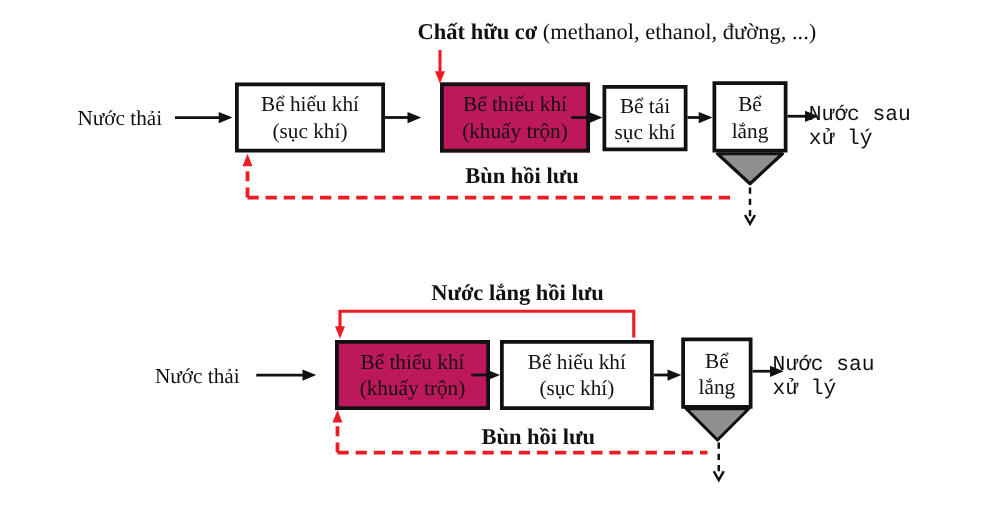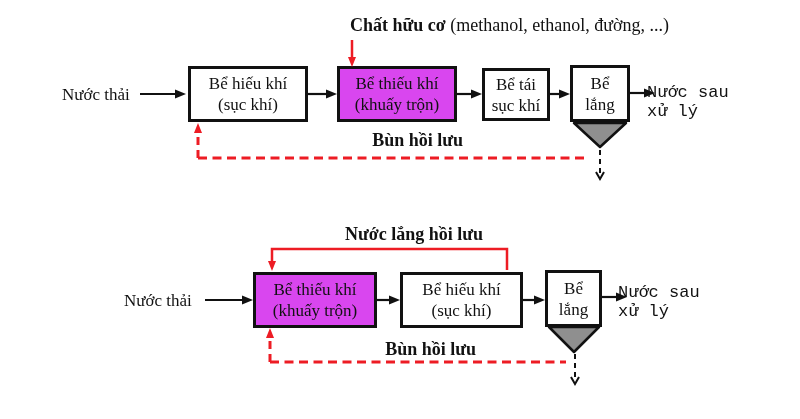--- a/index.html
+++ b/index.html
@@ -7,26 +7,26 @@
   .canvas{
     position:relative;width:800px;height:419px;background:#ffffff;overflow:hidden;
     font-family:"Liberation Serif","DejaVu Serif",serif;color:#111111;
   }
   .overlay{position:absolute;left:0;top:0;pointer-events:none;}
   .pbox{
     position:absolute;border:3px solid #111111;background:#ffffff;
     display:flex;flex-direction:column;align-items:center;justify-content:center;
     text-align:left;font-size:17px;line-height:21px;
   }
-  .pbox.gray{background:#d946ef;}
+  .pbox.gray{background:#be185d;margin-left:15px;}
   .lbl{position:absolute;font-size:17px;line-height:19px;white-space:nowrap;}
   .lbl.two{white-space:normal;font-family:Liberation Mono, monospace;}
   .boldlbl{position:absolute;font-weight:bold;font-size:18px;text-align:right;white-space:nowrap;}
   .caption{position:absolute;font-size:18px;text-align:center;white-space:nowrap;}
-  .organic{position:absolute;left:350px;top:15px;font-size:18px;white-space:nowrap;}
+  .organic{position:absolute;left:334px;top:15px;font-size:18px;white-space:nowrap;}
   .organic .b{font-weight:bold;}
 </style>
 </head>
 <body>
 
 <div class="canvas">
 
   <div class="organic">
     <span class="b">Chất hữu cơ</span><span> (methanol, ethanol, đường, ...)</span>
   </div>

